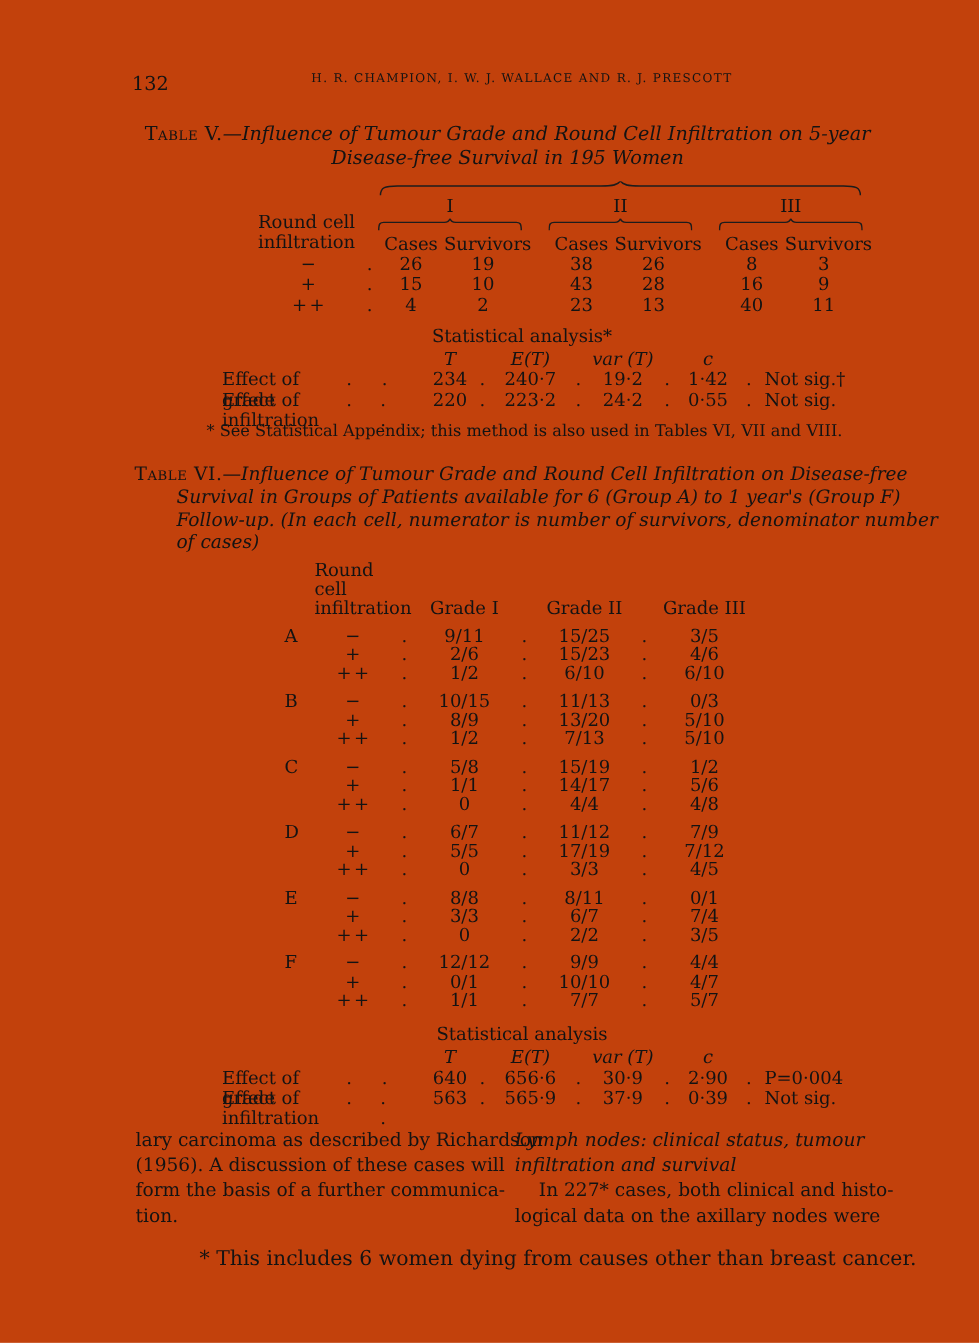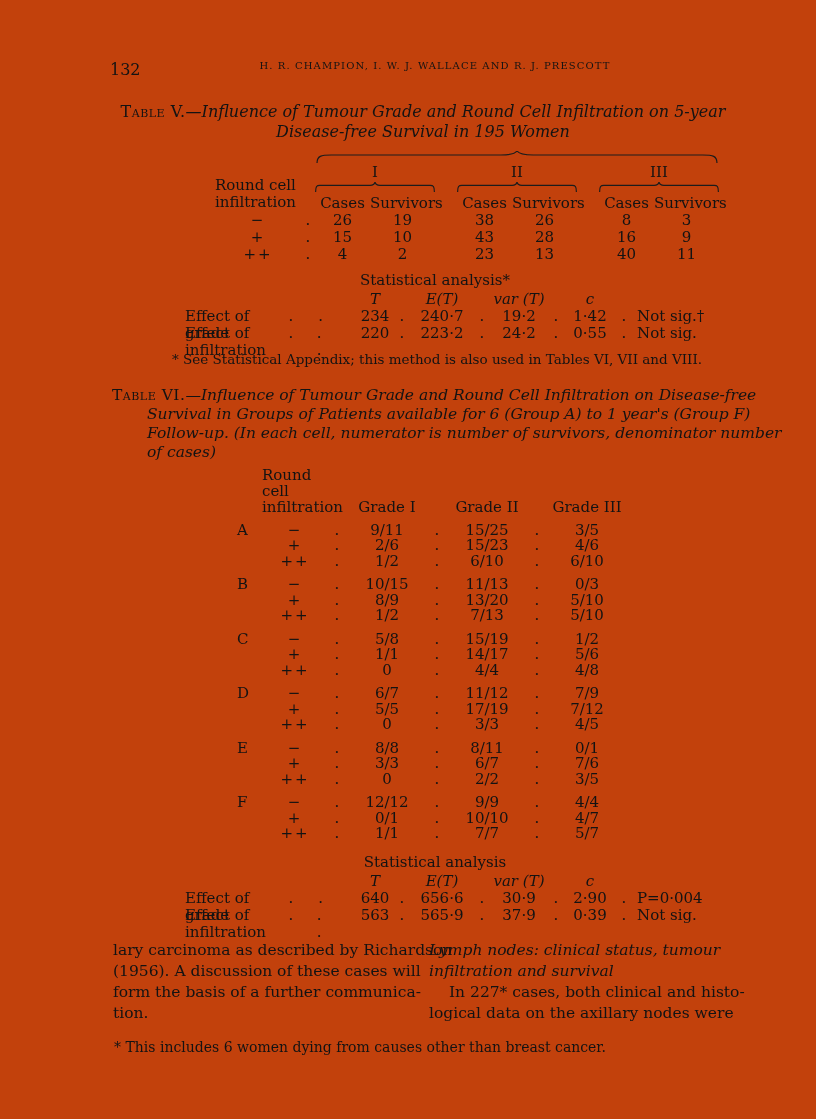--- a/index.html
+++ b/index.html
@@ -77,21 +77,21 @@
   .tvi-g { width:76px; text-align:center; }
 
   
   .twocol { margin:16px 0 0 113px; display:flex; gap:13px; font-size:15.5px; line-height:21px; }
   .col-l { width:303px; }
   .col-r { width:300px; }
   .tl { white-space:nowrap; }
   .rh { font-style:italic; white-space:nowrap; }
   .ind { text-indent:20px; }
 
-  .fnB { margin:15px 0 0 114px; font-size:14px; }
+  .fnB { margin:15px 0 0 114px; font-size:17px;text-align:center; }
 </style>
 </head>
 <body>
 
 <div class="page">
 
   <div class="hdr">
     <span class="pagenum">132</span>
     <div class="runhead">H. R. CHAMPION, I. W. J. WALLACE AND R. J. PRESCOTT</div>
   </div>
@@ -406,21 +406,21 @@
         </div>
 
         <div class="tvi-row">
           <span class="tvi-letter"></span>
           <span class="tvi-inf">+</span>
           <span class="tvi-dot">.</span>
           <span class="tvi-g">3/3</span>
           <span class="tvi-dot">.</span>
           <span class="tvi-g">6/7</span>
           <span class="tvi-dot">.</span>
-          <span class="tvi-g">7/6</span>
+          <span class="tvi-g">7/4</span>
         </div>
 
         <div class="tvi-row">
           <span class="tvi-letter"></span>
           <span class="tvi-inf">++</span>
           <span class="tvi-dot">.</span>
           <span class="tvi-g">0</span>
           <span class="tvi-dot">.</span>
           <span class="tvi-g">2/2</span>
           <span class="tvi-dot">.</span>

